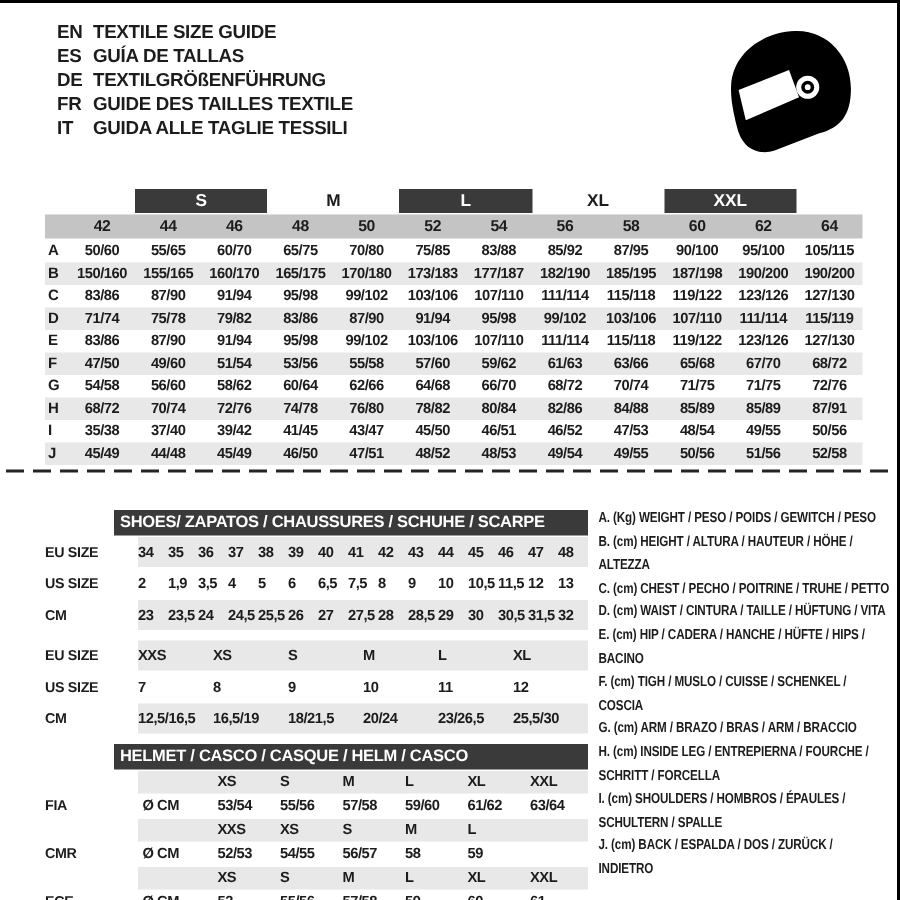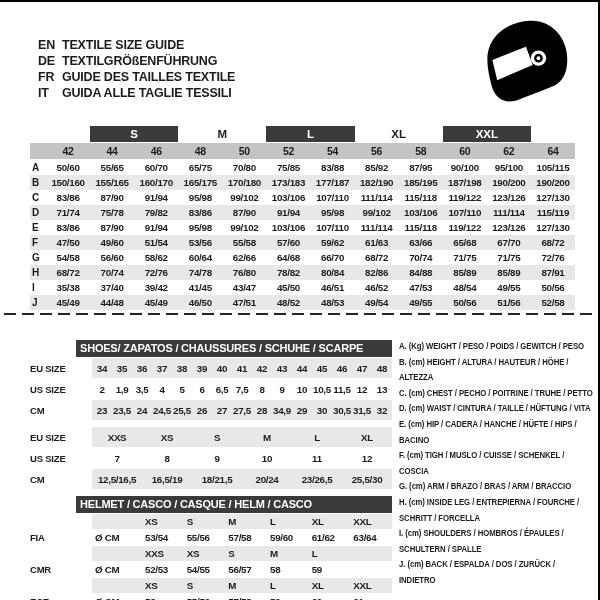--- a/index.html
+++ b/index.html
@@ -5,21 +5,21 @@
   html,body{margin:0;padding:0;background:#fff;}
   .page{
     position:relative;width:600px;height:600px;background:#fff;
     border-top:2px solid #000;border-right:2px solid #000;box-sizing:border-box;
     overflow:hidden;
     font-family:"Liberation Sans","DejaVu Sans",sans-serif;
     font-weight:700;color:var(--text,#1c1c1c);
     -webkit-font-smoothing:antialiased;
   }
   
-  .lang-block{position:absolute;left:38px;top:11px;margin-top:24px;}
+  .lang-block{position:absolute;left:38px;top:11px;}
   .lang-row{display:flex;height:16px;align-items:center;font-size:12.5px;letter-spacing:-0.2px;}
   .lang-code{width:24px;}
   
   .helmet-wrap{position:absolute;left:478px;top:12px;width:96px;height:96px;}
   
   .textile{position:absolute;left:30px;top:124px;width:545px;}
   .trow{display:grid;grid-template-columns:16px repeat(12,1fr);height:15px;align-items:center;
         font-size:9.8px;letter-spacing:-0.3px;text-align:center;}
   .trow.groups{height:16px;margin-bottom:1px;}
   .group{height:16px;line-height:16px;font-size:11.5px;letter-spacing:0;}
@@ -29,21 +29,21 @@
   .cell.letter{text-align:left;padding-left:2px;font-size:10px;}
   
   .divider{position:absolute;left:4px;top:311px;width:592px;height:2px;
     background:repeating-linear-gradient(90deg,#242424 0 12px,transparent 12px 18px);}
   
   .lower{position:absolute;left:30px;top:338px;width:362px;}
   .bar{margin-left:46px;height:17px;line-height:17px;background:var(--dark,#3a3a3a);
        color:#fff;font-size:11px;padding-left:4px;letter-spacing:-0.2px;text-align:left;}
   .srow{display:flex;height:20px;margin-top:1px;align-items:center;}
   .srow-label{width:62px;font-size:9.5px;letter-spacing:-0.2px;}
-  .cells{flex:1;display:grid;height:100%;align-items:center;text-align:center;
+  .cells{flex:1;display:grid;height:100%;align-items:center;text-align:left;
          font-size:9.8px;letter-spacing:-0.3px;}
   .cells.band{background:var(--stripe,#e8e8e8);}
   .cells.shoes-grid{grid-template-columns:repeat(15,1fr);}
   .cells.gloves-grid{grid-template-columns:repeat(6,1fr);}
   .cells.helmet-grid{grid-template-columns:50px repeat(6,1fr);text-align:left;}
   .cells.helmet-grid .scell{padding-left:3px;}
   .gloves{margin-top:7px;}
   .helmet-t{margin-top:7px;}
   .helmet-t .srow{height:15px;}
   
@@ -53,20 +53,24 @@
 </style>
 </head>
 <body>
 
 <div class="page" style="--dark: #3a3a3a; --band2: #c4c4c4; --stripe: #e8e8e8; --text: #1c1c1c;">
 
   <div class="lang-block" id="lang-block">
       <div class="lang-row">
         <span class="lang-code">EN</span>
         <span class="lang-title">TEXTILE SIZE GUIDE</span>
+      </div>
+      <div class="lang-row">
+        <span class="lang-code">ES</span>
+        <span class="lang-title">GUÍA DE TALLAS</span>
       </div>
       <div class="lang-row">
         <span class="lang-code">DE</span>
         <span class="lang-title">TEXTILGRÖßENFÜHRUNG</span>
       </div>
       <div class="lang-row">
         <span class="lang-code">FR</span>
         <span class="lang-title">GUIDE DES TAILLES TEXTILE</span>
       </div>
       <div class="lang-row">
@@ -311,21 +315,21 @@
             <div class="cells shoes-grid band">
               <div class="scell">23</div>
               <div class="scell">23,5</div>
               <div class="scell">24</div>
               <div class="scell">24,5</div>
               <div class="scell">25,5</div>
               <div class="scell">26</div>
               <div class="scell">27</div>
               <div class="scell">27,5</div>
               <div class="scell">28</div>
-              <div class="scell">34,9</div>
+              <div class="scell">28,5</div>
               <div class="scell">29</div>
               <div class="scell">30</div>
               <div class="scell">30,5</div>
               <div class="scell">31,5</div>
               <div class="scell">32</div>
             </div>
           </div>
         </div>
     </div>
     <div class="gloves">

